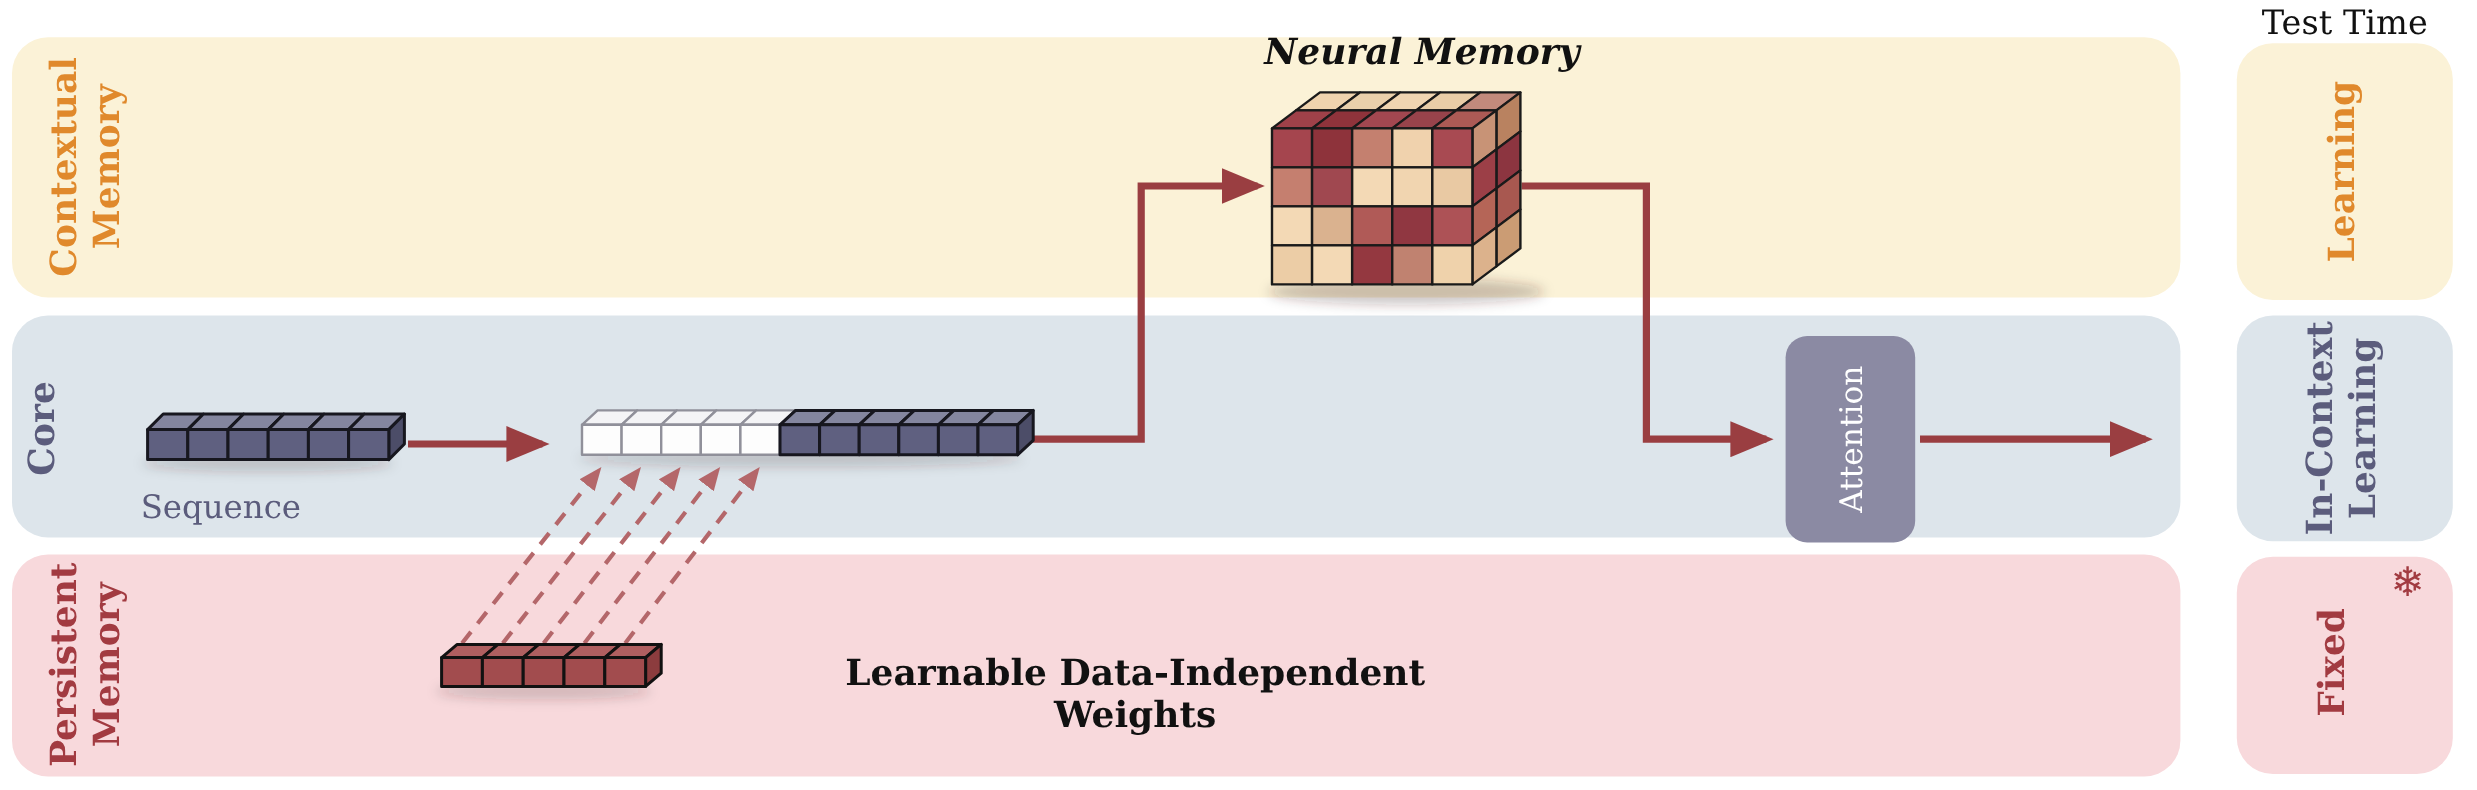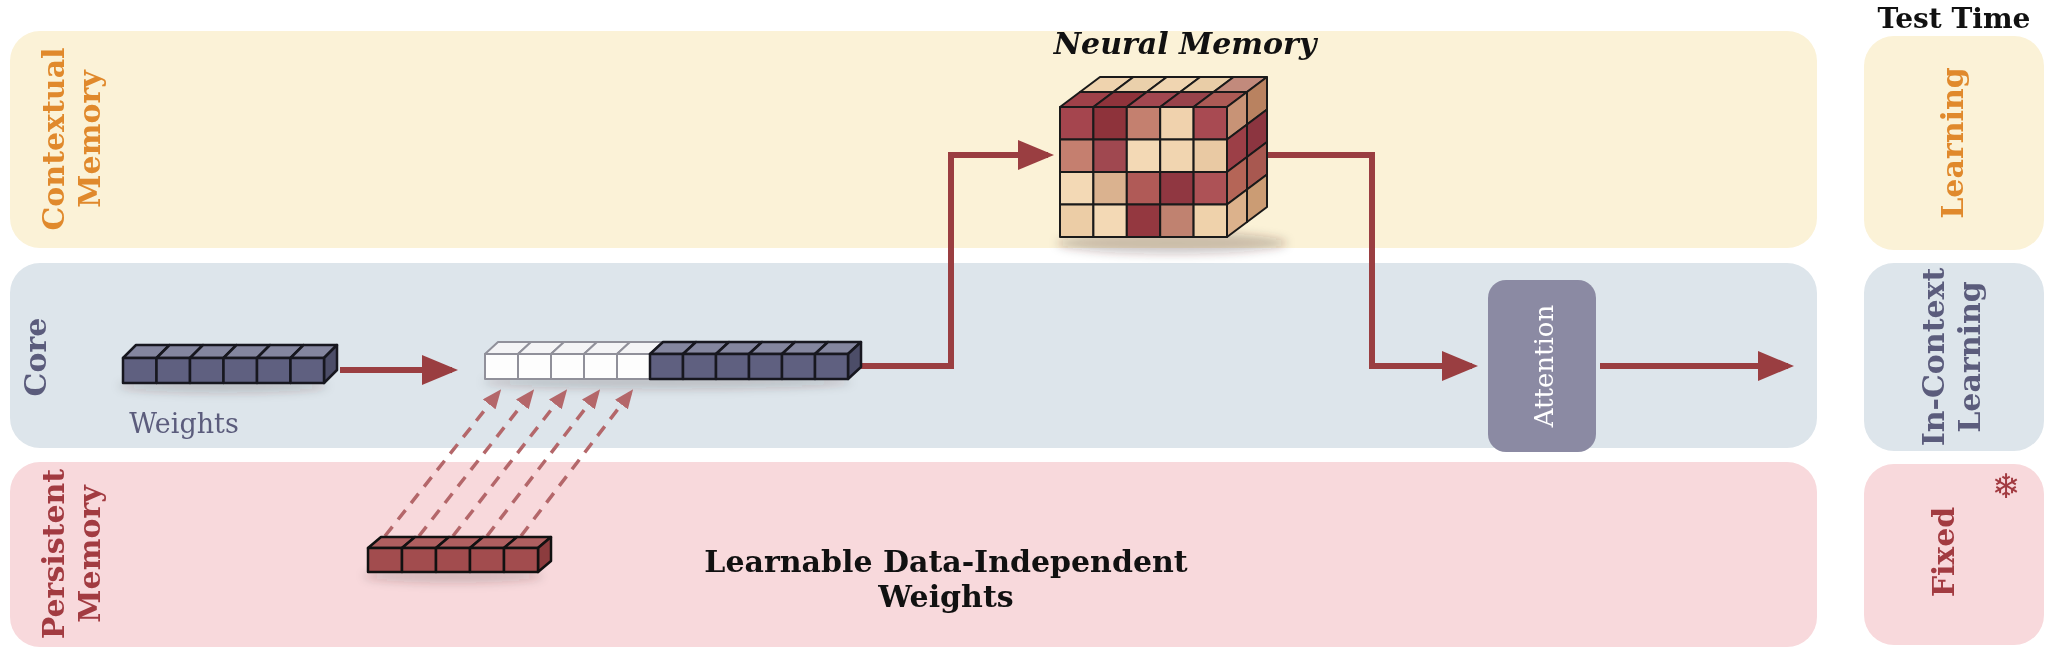--- a/index.html
+++ b/index.html
@@ -23,21 +23,21 @@
   #lbl-contextual{left:-22px;top:102px;width:190px;height:74px;font-size:30px;color:#E0892C;}
   #lbl-core{left:-24px;top:339px;width:120px;height:36px;font-size:30px;color:#5B5C7C;}
   #lbl-persistent{left:-22px;top:517px;width:190px;height:74px;font-size:30px;color:#A23B41;}
   #lbl-tt-learning{left:1858px;top:125px;width:190px;height:36px;font-size:30px;color:#E0892C;}
   #lbl-tt-incontext{left:1843px;top:320px;width:220px;height:74px;font-size:30px;color:#5B5C7C;}
   #lbl-tt-fixed{left:1874px;top:534px;width:140px;height:36px;font-size:30px;color:#A23B41;}
   #lbl-attention{left:1462px;top:350px;width:160px;height:32px;font-size:26px;color:#ffffff;font-weight:normal;}
 
   
   .plain{position:absolute;text-align:center;}
-  #lbl-testtime{left:1854px;top:2px;width:200px;font-size:28px;font-weight:bold;color:#111111;}
+  #lbl-testtime{left:1854px;top:2px;width:200px;font-size:28px;font-weight:normal;color:#111111;}
   #lbl-neuralmemory{left:1035px;top:26px;width:300px;font-size:30px;font-weight:bold;color:#111111;font-style:italic;}
   #lbl-sequence{left:109px;top:408px;width:150px;font-size:27px;color:#5B5C7C;}
   #lbl-learnable{left:646px;top:544px;width:600px;font-size:30px;font-weight:bold;color:#111111;text-align:center;}
 
   
   #attention-box{position:absolute;left:1488px;top:280px;width:108px;height:172px;background:#8B8AA3;border-radius:18px;}
 
   
   #snowflake{position:absolute;left:1992px;top:466px;font-size:34px;color:#A23B41;font-family:"DejaVu Sans","Liberation Sans",sans-serif;}
 
@@ -205,18 +205,18 @@
   <div class="rot" id="lbl-tt-incontext">
     <div>In-Context</div>
     <div>Learning</div>
   </div>
   <div class="rot" id="lbl-tt-fixed">
     <div>Fixed</div>
   </div>
 
   <div class="plain" id="lbl-testtime">Test Time</div>
   <div class="plain" id="lbl-neuralmemory">Neural Memory</div>
-  <div class="plain" id="lbl-sequence">Weights</div>
+  <div class="plain" id="lbl-sequence">Sequence</div>
   <div class="plain" id="lbl-learnable">Learnable Data-Independent Weights</div>
 
   <div id="snowflake">❄</div>
 
 </div>
 
 </body></html>

